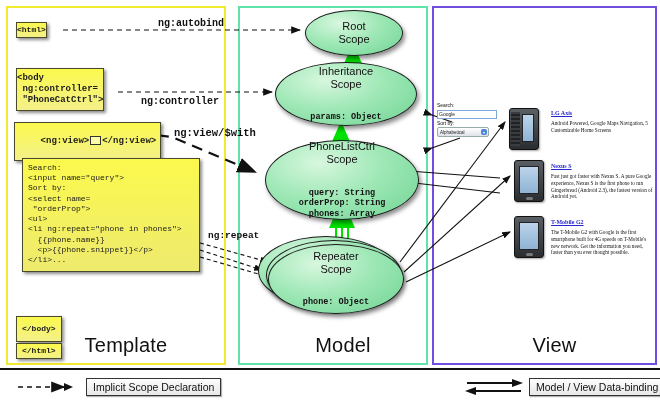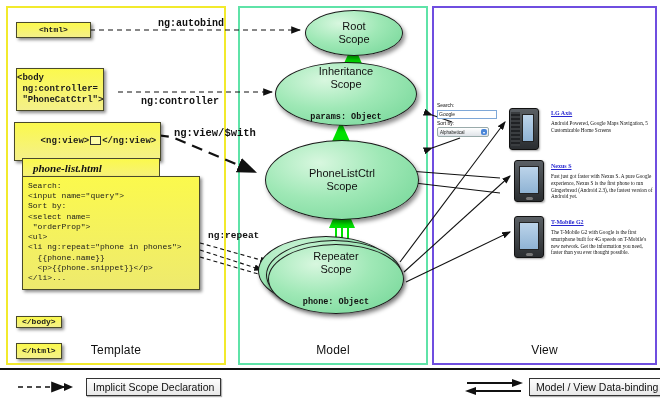--- a/index.html
+++ b/index.html
@@ -7,34 +7,34 @@
        font-family:"Liberation Sans",sans-serif;color:#000;}
 
   #root{position:absolute;left:0;top:0;width:660px;height:405px;}
 
   
   .panel{position:absolute;background:#fff;border-width:2px;border-style:solid;}
   #panel-template{left:6px;  top:6px;  width:216px; height:355px; border-color:#f2ea2c;}
   #panel-model   {left:238px;top:6px;  width:186px; height:355px; border-color:#5fe3a8;}
   #panel-view    {left:432px;top:6px;  width:221px; height:355px; border-color:#6f4ee0;}
 
-  .panel-label{position:absolute;font-size:12px;color:#111;text-align:center;
-               width:100%;bottom:6px;letter-spacing:.2px;}
+  .panel-label{position:absolute;font-size:20px;color:#111;text-align:center;
+               width:100%;bottom:6px;letter-spacing:.2px;padding-left:10px;}
 
   
   .codebox{position:absolute;background:linear-gradient(#fbf94d,#f4f08a);
            border:1px solid #4a4a2a;
            box-shadow:2px 2px 3px rgba(0,0,0,.45);
            font-family:"Liberation Mono",monospace;font-weight:bold;
            color:#1b1b1b;white-space:pre;line-height:1.22;}
 
-  #box-html      {left:16px; top:22px; padding:2px 22px; font-size:8px;}
+  #box-html      {left:16px; top:22px; padding:2px 0; font-size:8px;}
   #box-body      {left:16px; top:68px; padding:4px 0; font-size:9px;}
   #box-ngview    {left:14px; top:122px;padding:2px 4px; font-size:9px;}
-  #box-bodyclose {left:16px; top:316px;padding:0 5px; font-size:8px;}
+  #box-bodyclose {left:16px; top:316px;padding:7px 5px; font-size:8px;}
   #box-htmlclose {left:16px; top:343px;padding:2px 5px; font-size:8px;}
 
   .ngview-slot{display:inline-block;width:9px;height:7px;background:#fdfda8;
                border:1px solid #333;vertical-align:middle;margin:0 1px;}
 
   
   #note-phonelist{position:absolute;left:22px;top:158px;width:178px;}
   #note-tab{background:linear-gradient(#fbf94d,#f6f277);
             border:1px solid #4a4a2a;border-bottom:none;
             width:120px;padding:3px 6px 2px 10px;
@@ -185,21 +185,20 @@
 
   <div class="codebox" id="box-body">&lt;body
  ng:controller=
  "PhoneCatCtrl"&gt;</div>
 
   <div class="codebox" id="box-ngview">
     <span>&lt;ng:view&gt;</span><span class="ngview-slot"></span><span>&lt;/ng:view&gt;</span>
   </div>
 
   <div id="note-phonelist">
-    <div id="note-tab">phone-list.html</div>
     <div id="note-body">Search:
 &lt;input name="query"&gt;
 Sort by:
 &lt;select name=
  "orderProp"&gt;
 &lt;ul&gt;
 &lt;li ng:repeat="phone in phones"&gt;
   {{phone.name}}
   &lt;p&gt;{{phone.snippet}}&lt;/p&gt;
 &lt;/li&gt;...</div>
@@ -215,20 +214,23 @@
 
   <div class="scope" id="scope-phonecat">
     <div class="title" style="white-space:pre">Inheritance
 Scope</div>
     <div class="props">params: Object</div>
   </div>
 
   <div class="scope" id="scope-phonelist">
     <div class="title" style="white-space:pre">PhoneListCtrl
 Scope</div>
+    <div class="props">query: String
+orderProp: String
+phones: Array</div>
   </div>
 
   <div class="scope" id="scope-rep-back2"></div>
   <div class="scope" id="scope-rep-back1"></div>
   <div class="scope" id="scope-repeater">
     <div class="title" style="white-space:pre">Repeater
 Scope</div>
     <div class="props">phone: Object</div>
   </div>
 

